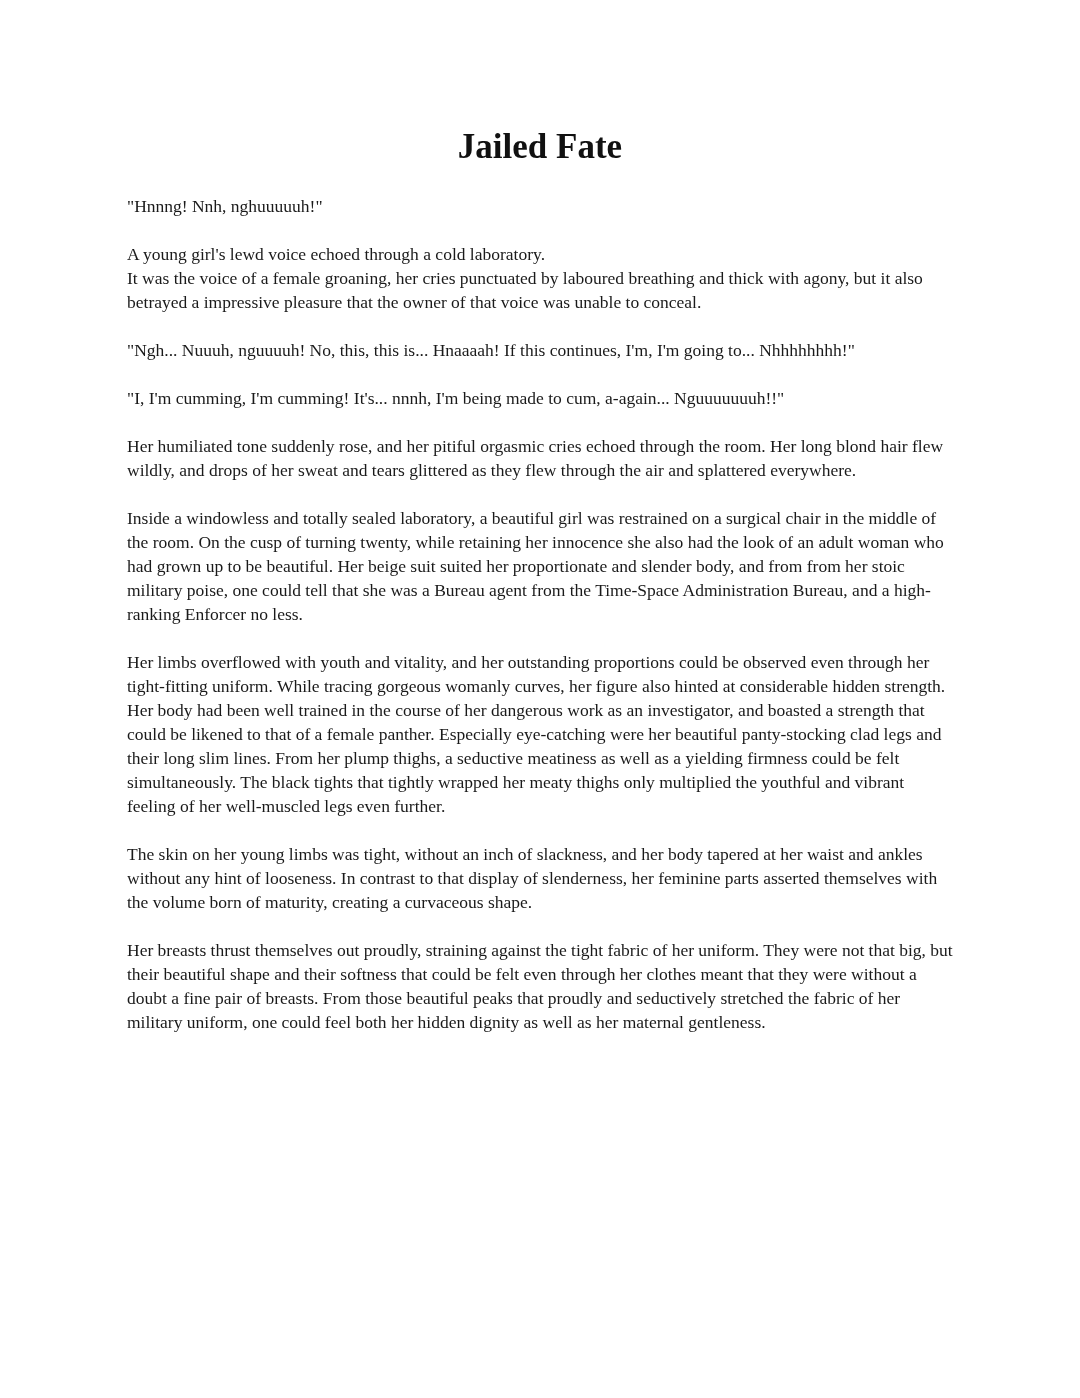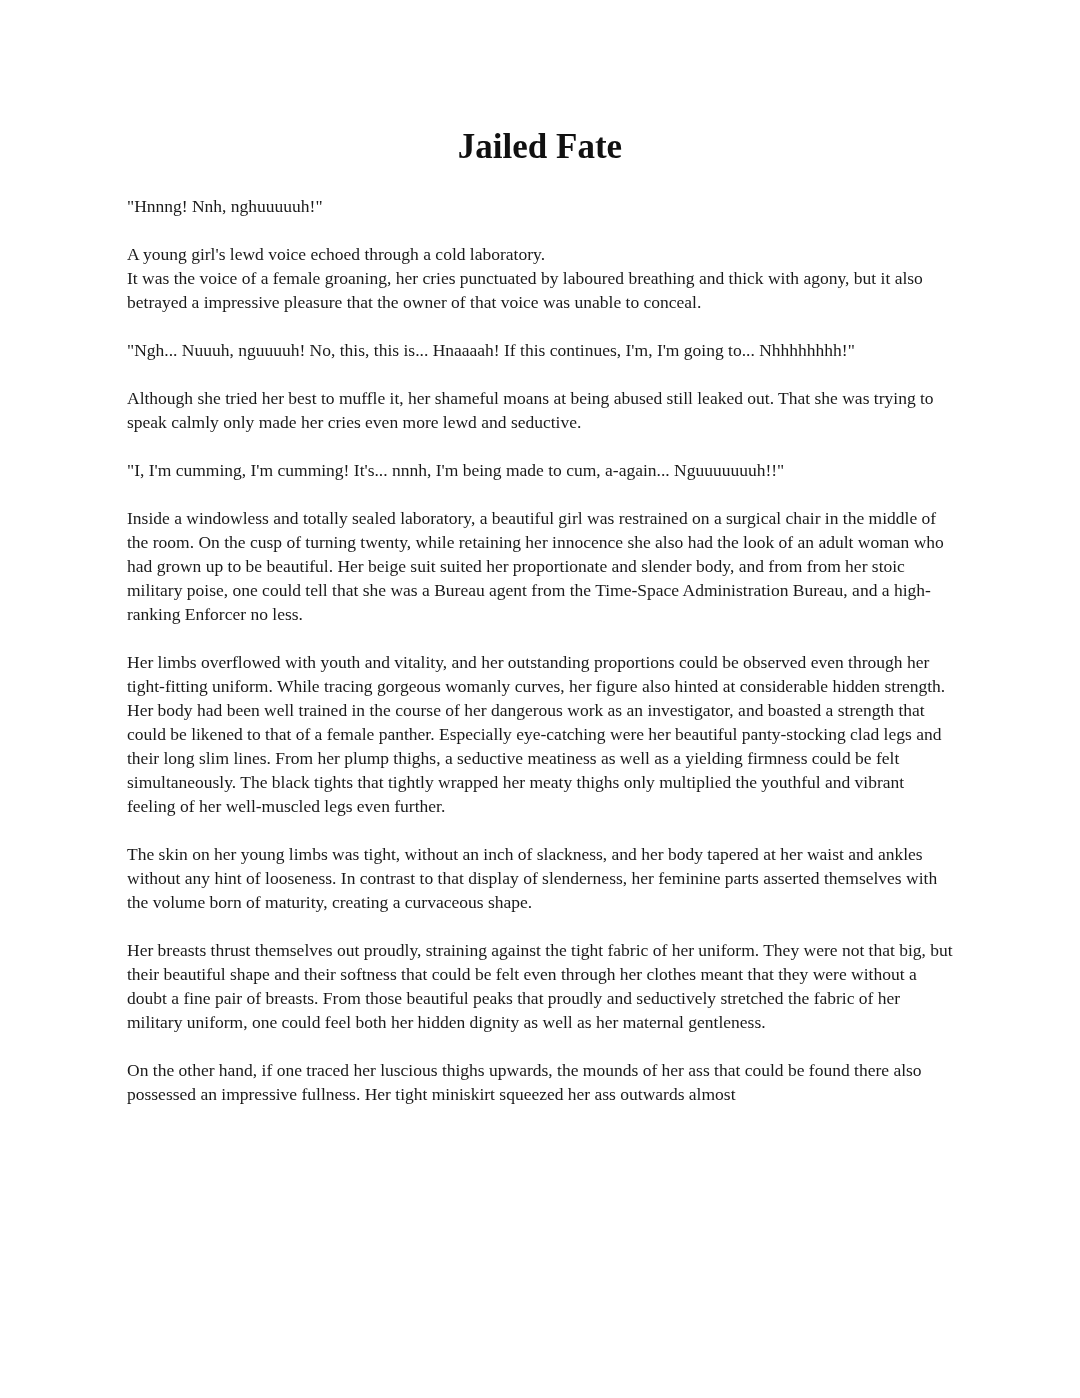--- a/index.html
+++ b/index.html
@@ -40,20 +40,19 @@
 </style>
 </head>
 <body>
 
 <div class="page">
   <h1 class="doc-title">Jailed Fate</h1>
   <p class="para">"Hnnng! Nnh, nghuuuuuh!"</p>
   <p class="para">A young girl's lewd voice echoed through a cold laboratory.
 It was the voice of a female groaning, her cries punctuated by laboured breathing and thick with agony, but it also betrayed a impressive pleasure that the owner of that voice was unable to conceal.</p>
   <p class="para">"Ngh... Nuuuh, nguuuuh! No, this, this is... Hnaaaah! If this continues, I'm, I'm going to... Nhhhhhhhh!"</p>
-  <p class="para">Although she tried her best to muffle it, her shameful moans at being abused still leaked out. That she was trying to speak calmly only made her cries even more lewd and seductive.</p>
   <p class="para">"I, I'm cumming, I'm cumming! It's... nnnh, I'm being made to cum, a-again... Nguuuuuuuh!!"</p>
+  <p class="para">Her humiliated tone suddenly rose, and her pitiful orgasmic cries echoed through the room. Her long blond hair flew wildly, and drops of her sweat and tears glittered as they flew through the air and splattered everywhere.</p>
   <p class="para">Inside a windowless and totally sealed laboratory, a beautiful girl was restrained on a surgical chair in the middle of the room. On the cusp of turning twenty, while retaining her innocence she also had the look of an adult woman who had grown up to be beautiful. Her beige suit suited her proportionate and slender body, and from from her stoic military poise, one could tell that she was a Bureau agent from the Time-Space Administration Bureau, and a high-ranking Enforcer no less.</p>
   <p class="para">Her limbs overflowed with youth and vitality, and her outstanding proportions could be observed even through her tight-fitting uniform. While tracing gorgeous womanly curves, her figure also hinted at considerable hidden strength. Her body had been well trained in the course of her dangerous work as an investigator, and boasted a strength that could be likened to that of a female panther. Especially eye-catching were her beautiful panty-stocking clad legs and their long slim lines. From her plump thighs, a seductive meatiness as well as a yielding firmness could be felt simultaneously. The black tights that tightly wrapped her meaty thighs only multiplied the youthful and vibrant feeling of her well-muscled legs even further.</p>
   <p class="para">The skin on her young limbs was tight, without an inch of slackness, and her body tapered at her waist and ankles without any hint of looseness. In contrast to that display of slenderness, her feminine parts asserted themselves with the volume born of maturity, creating a curvaceous shape.</p>
   <p class="para">Her breasts thrust themselves out proudly, straining against the tight fabric of her uniform. They were not that big, but their beautiful shape and their softness that could be felt even through her clothes meant that they were without a doubt a fine pair of breasts. From those beautiful peaks that proudly and seductively stretched the fabric of her military uniform, one could feel both her hidden dignity as well as her maternal gentleness.</p>
-  <p class="para">On the other hand, if one traced her luscious thighs upwards, the mounds of her ass that could be found there also possessed an impressive fullness. Her tight miniskirt squeezed her ass outwards almost</p>
 </div>
 
 </body></html>

